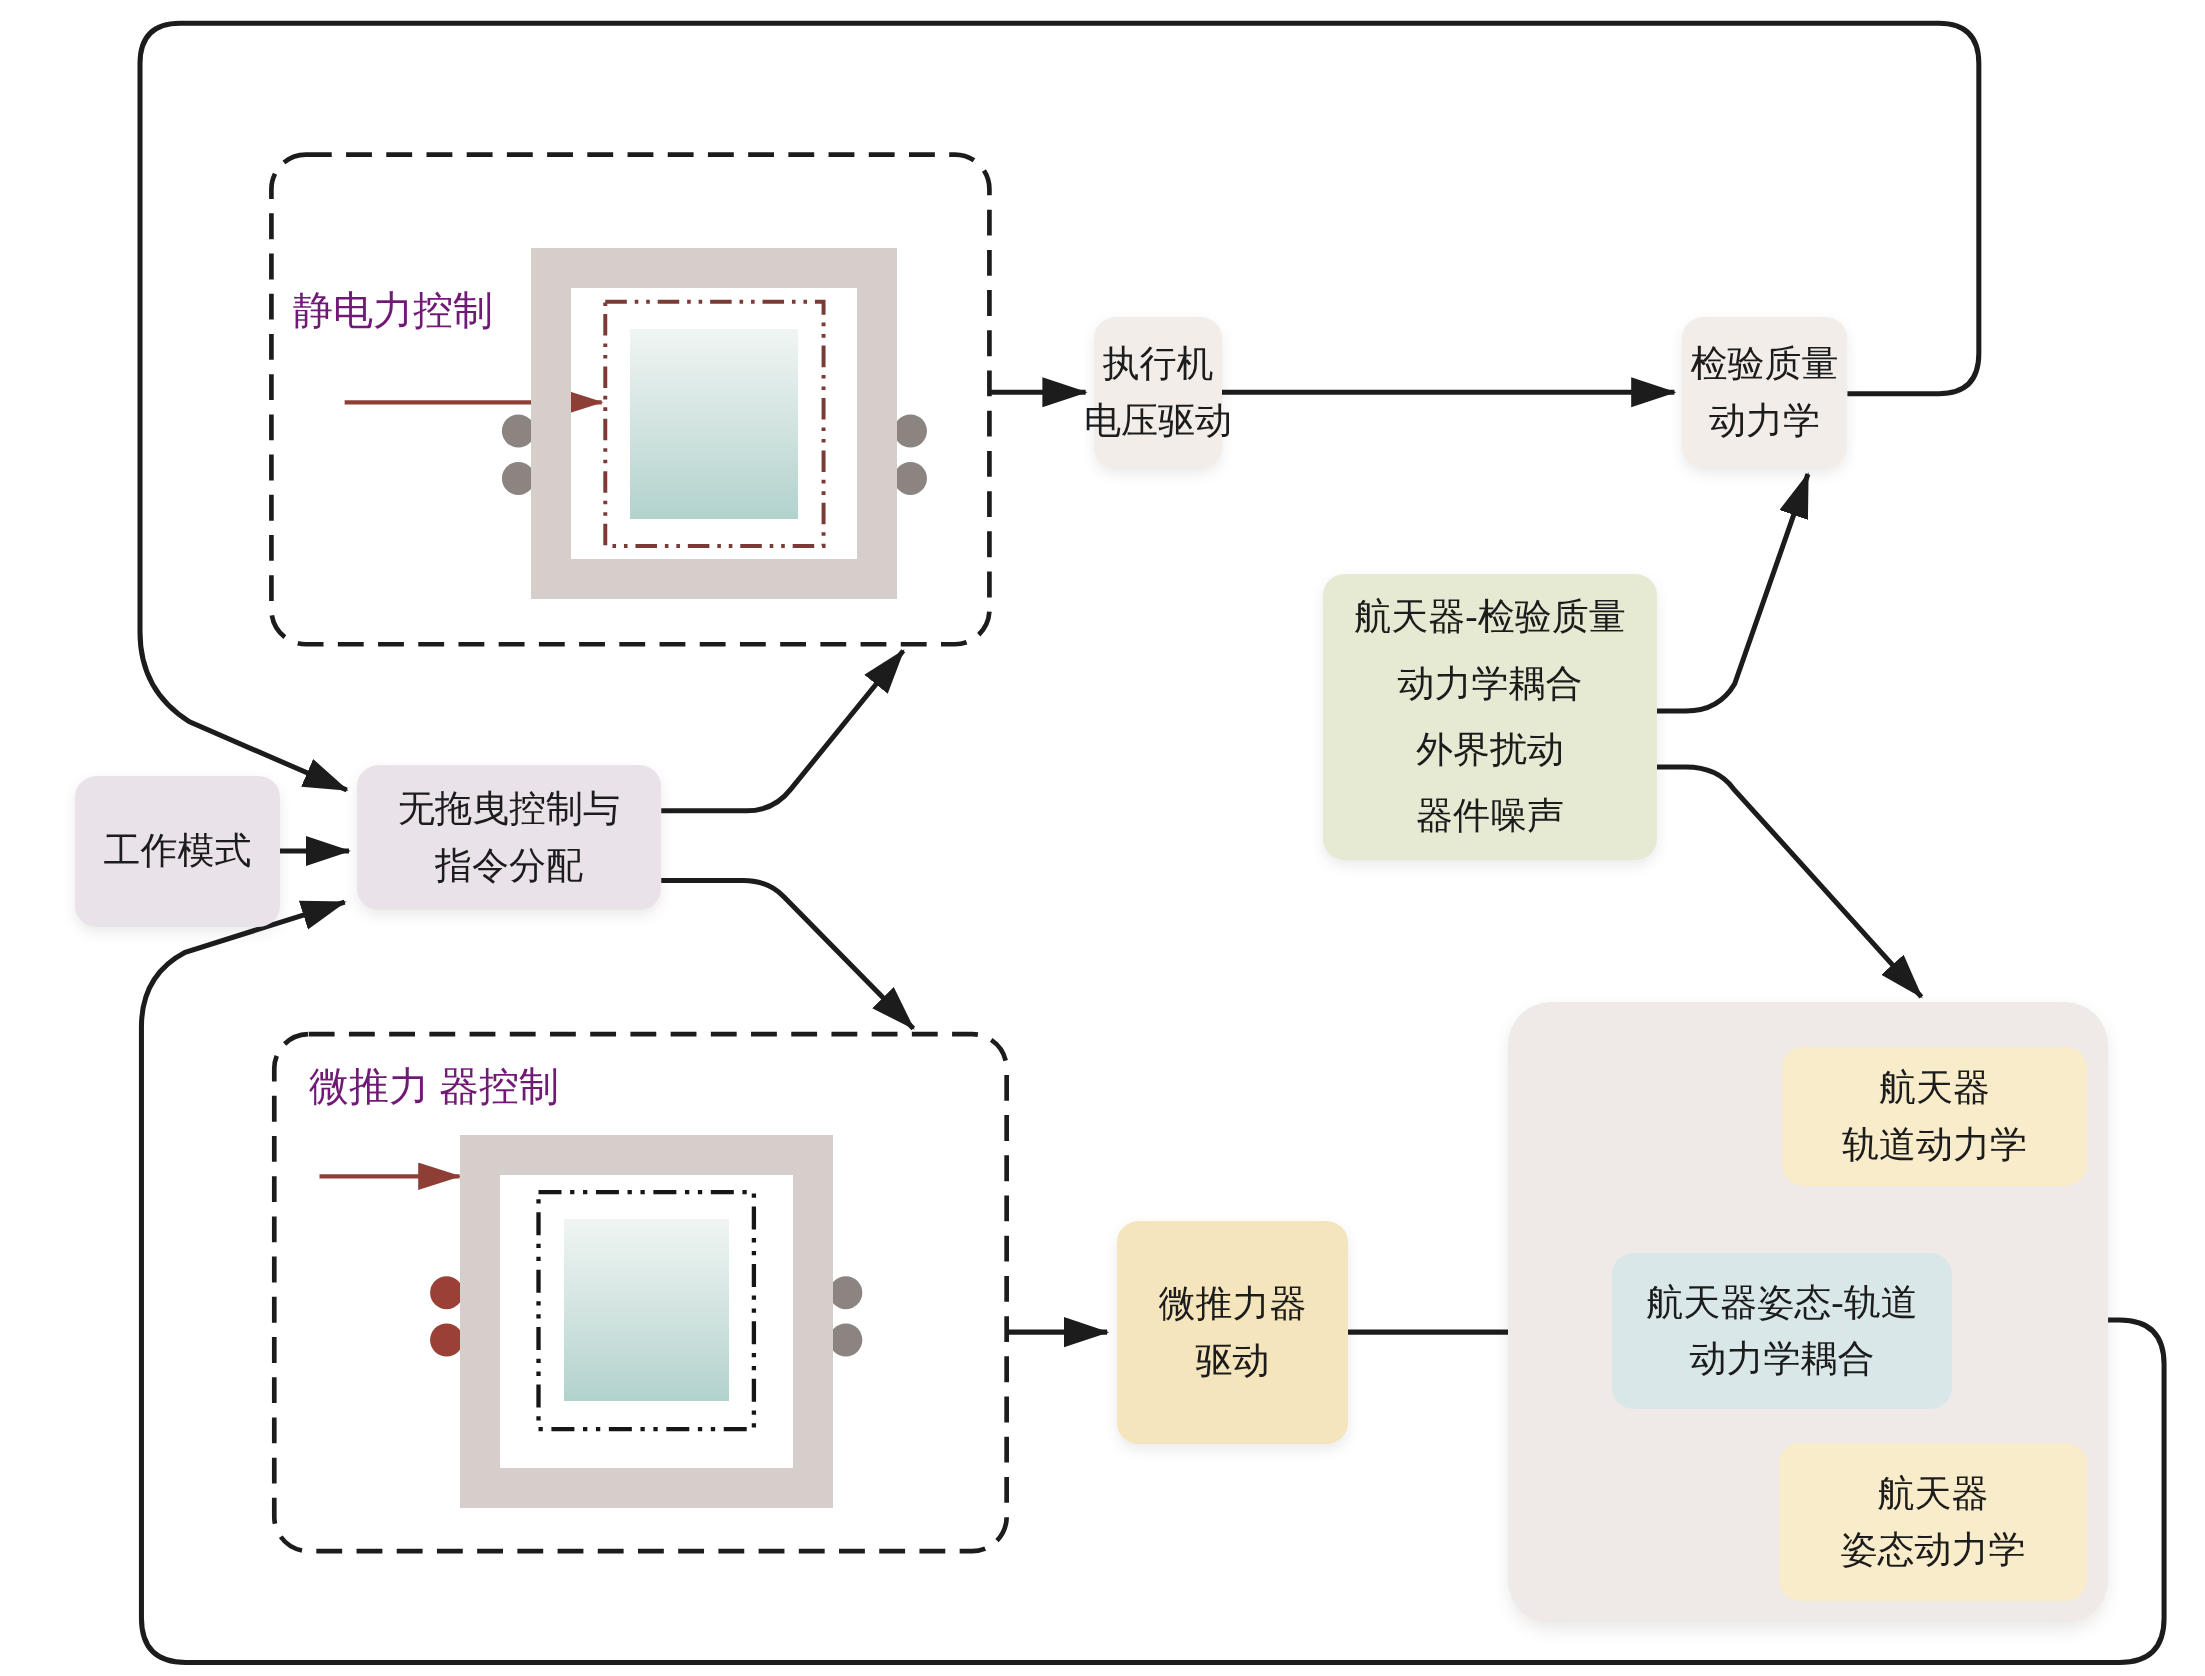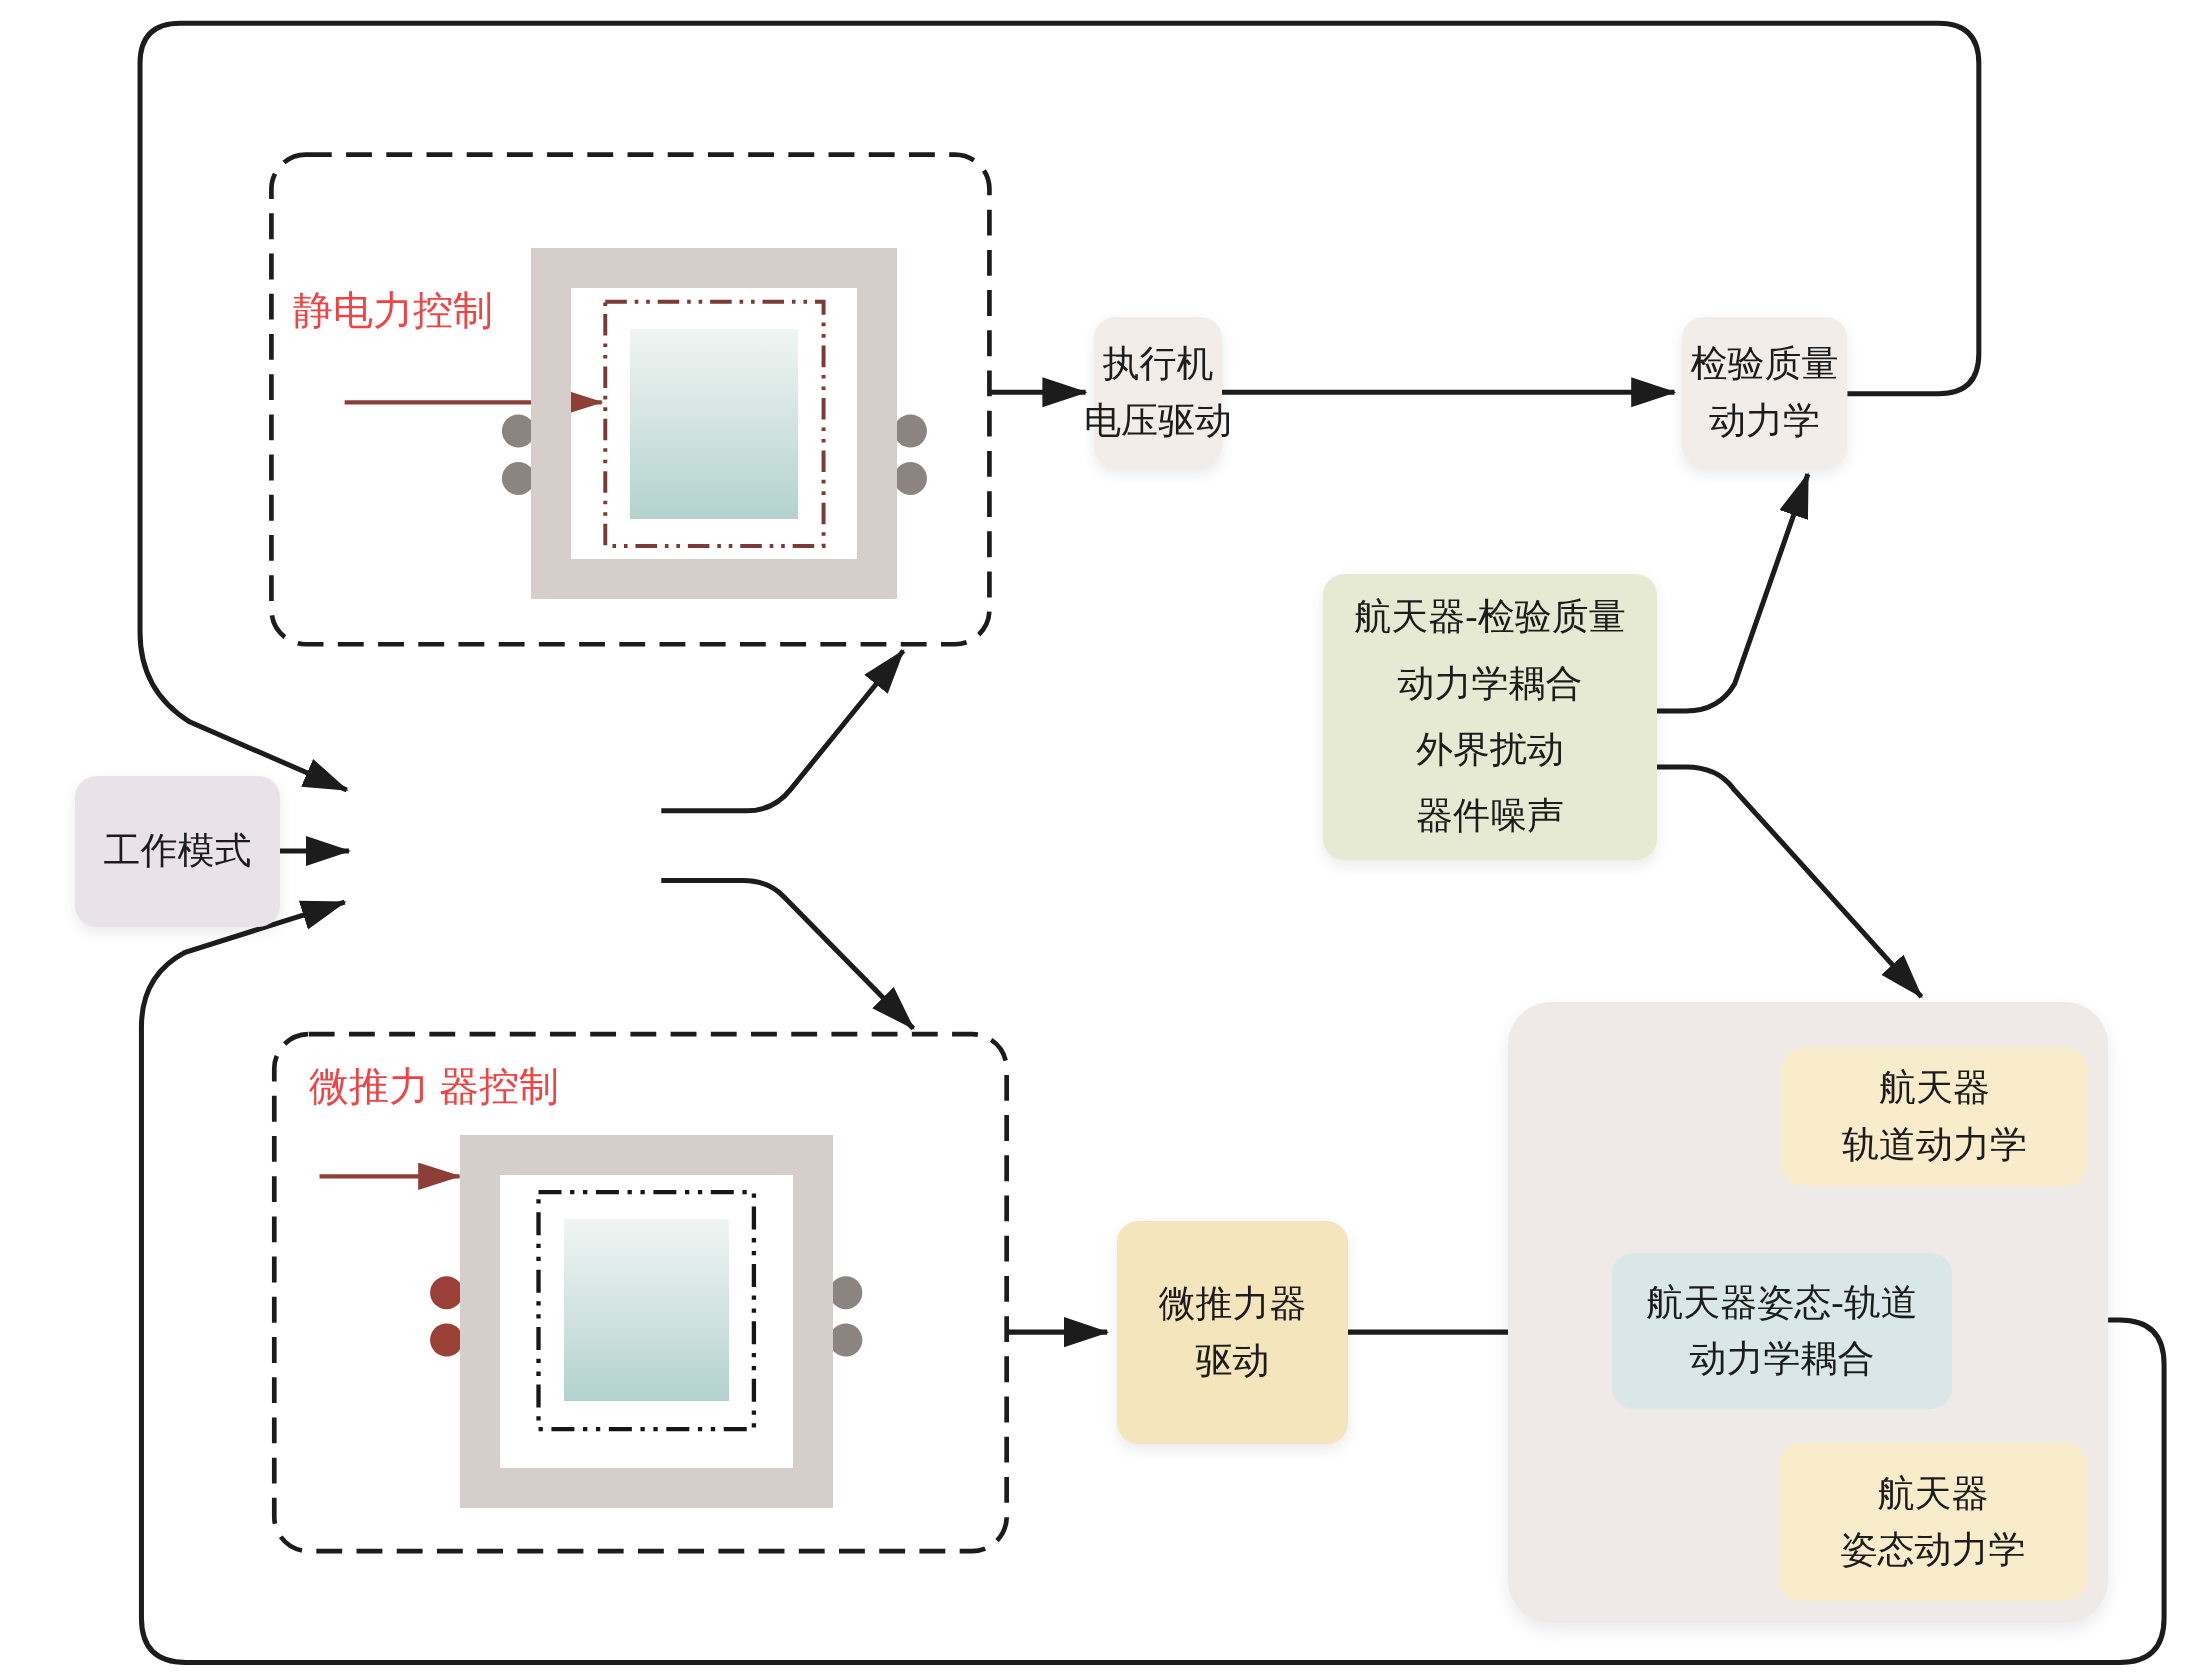--- a/index.html
+++ b/index.html
@@ -36,21 +36,21 @@
     background:transparent;
     z-index:2;
   }
   .teal{
     position:absolute;
     background:linear-gradient(to bottom, var(--teal_light,#f0f5f3) 0%, #cfe2de 55%, var(--teal_dark,#b2d2ce) 100%);
     z-index:2;
   }
   .annotation{
     position:absolute;
-    color:#ef4444;
+    color:#701a75;
     font-size:40px;line-height:1.5;
     z-index:4;
     white-space:nowrap;
   }
   svg{display:block;}
 </style>
 </head>
 <body>
 
 <div class="canvas">
@@ -116,20 +116,24 @@
   <div class="frame" style="left:531px; top:248px; width:286px; height:271px;"></div>
   <div class="teal" style="left:630px; top:329px; width:168px; height:190px;"></div>
 
   <div class="frame" style="left:460px; top:1135px; width:293px; height:293px;"></div>
   <div class="teal" style="left:564px; top:1219px; width:165px; height:182px;"></div>
 
   <div class="node lavender" style="left:32px; top:776px; width:205px; height:151px;margin-left:43px;">
     <span>工作模式</span>
   </div>
 
+  <div class="node lavender" style="left:357px; top:765px; width:304px; height:145px;">
+    <span>无拖曳控制与</span>
+    <span>指令分配</span>
+  </div>
 
   <div class="node beige" style="left:1094px; top:317px; width:128px; height:151px;">
     <span>执行机</span>
     <span>电压驱动</span>
   </div>
 
   <div class="node beige" style="left:1682px; top:317px; width:165px; height:151px;">
     <span>检验质量</span>
     <span>动力学</span>
   </div>

